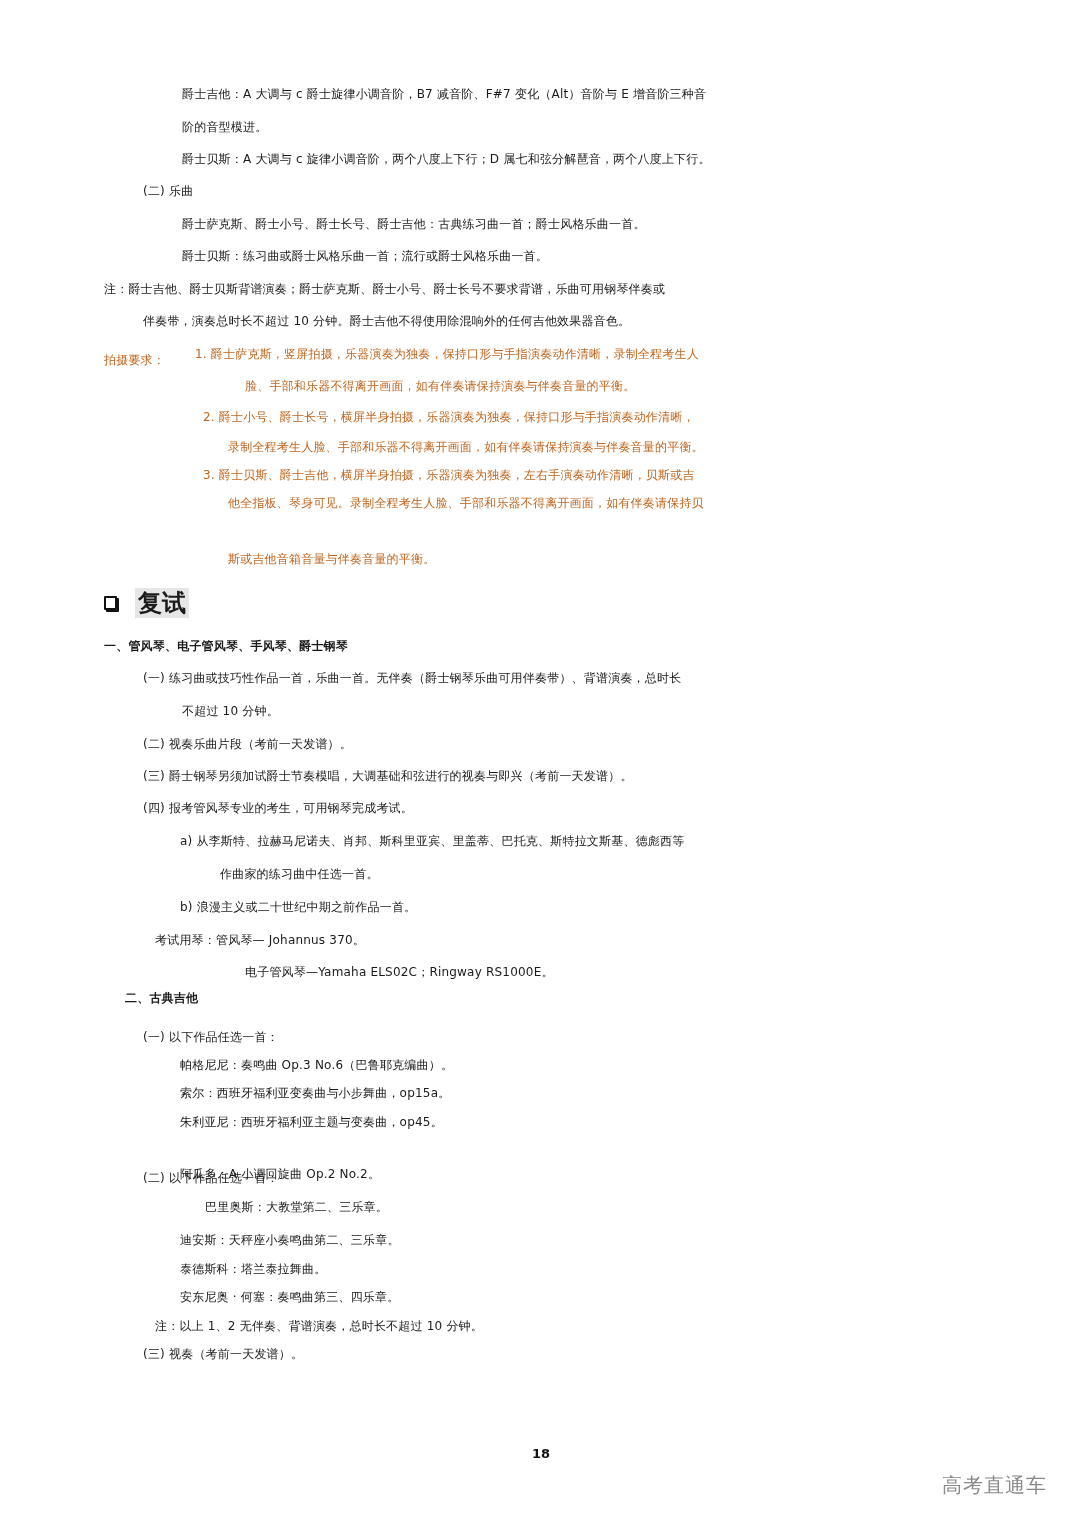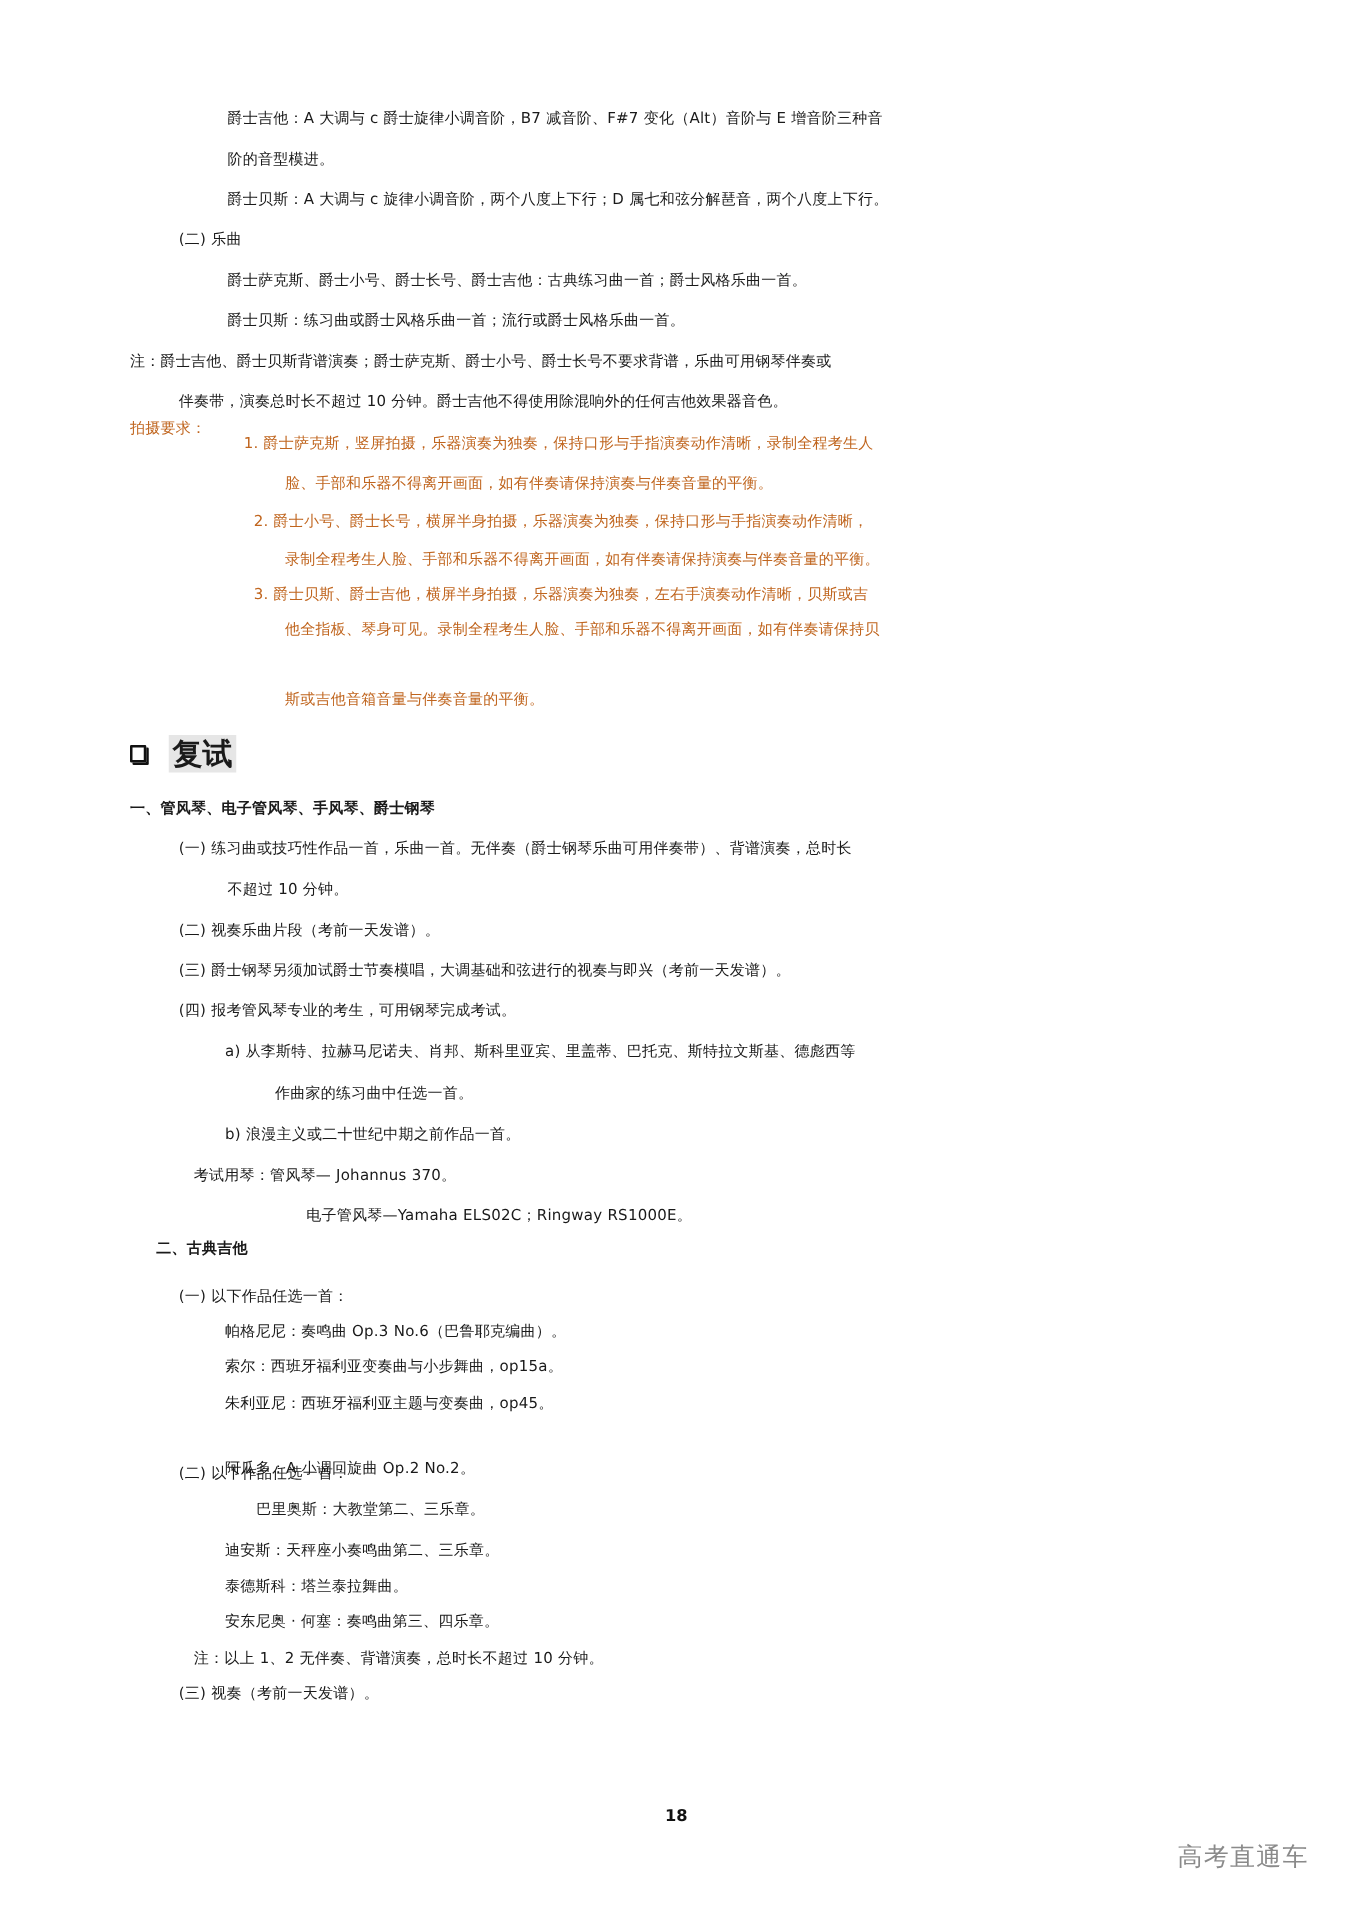--- a/index.html
+++ b/index.html
@@ -72,23 +72,23 @@
   <div class="line" style="left:182px; top:82px;">爵士吉他：A 大调与 c 爵士旋律小调音阶，B7 减音阶、F#7 变化（Alt）音阶与 E 增音阶三种音</div>
   <div class="line" style="left:182px; top:115px;">阶的音型模进。</div>
   <div class="line" style="left:182px; top:147px;">爵士贝斯：A 大调与 c 旋律小调音阶，两个八度上下行；D 属七和弦分解琶音，两个八度上下行。</div>
   <div class="line" style="left:143px; top:179px;">(二) 乐曲</div>
   <div class="line" style="left:182px; top:212px;">爵士萨克斯、爵士小号、爵士长号、爵士吉他：古典练习曲一首；爵士风格乐曲一首。</div>
   <div class="line" style="left:182px; top:244px;">爵士贝斯：练习曲或爵士风格乐曲一首；流行或爵士风格乐曲一首。</div>
 
   <div class="line" style="left:104px; top:277px;">注：爵士吉他、爵士贝斯背谱演奏；爵士萨克斯、爵士小号、爵士长号不要求背谱，乐曲可用钢琴伴奏或</div>
   <div class="line" style="left:143px; top:309px;">伴奏带，演奏总时长不超过 10 分钟。爵士吉他不得使用除混响外的任何吉他效果器音色。</div>
 
-  <div class="line orange" style="left:104px; top:331px;font-family:Liberation Mono, monospace;">拍摄要求：</div>
+  <div class="line orange" style="left:104px; top:348px;">拍摄要求：</div>
   <div class="line orange" style="left:195px; top:342px;">1. 爵士萨克斯，竖屏拍摄，乐器演奏为独奏，保持口形与手指演奏动作清晰，录制全程考生人</div>
-  <div class="line orange" style="left:228px; top:374px;">脸、手部和乐器不得离开画面，如有伴奏请保持演奏与伴奏音量的平衡。</div>
+  <div class="line orange" style="left:245px; top:374px;">脸、手部和乐器不得离开画面，如有伴奏请保持演奏与伴奏音量的平衡。</div>
   <div class="line orange" style="left:203px; top:405px;">2. 爵士小号、爵士长号，横屏半身拍摄，乐器演奏为独奏，保持口形与手指演奏动作清晰，</div>
   <div class="line orange" style="left:228px; top:435px;">录制全程考生人脸、手部和乐器不得离开画面，如有伴奏请保持演奏与伴奏音量的平衡。</div>
   <div class="line orange" style="left:203px; top:463px;">3. 爵士贝斯、爵士吉他，横屏半身拍摄，乐器演奏为独奏，左右手演奏动作清晰，贝斯或吉</div>
   <div class="line orange" style="left:228px; top:491px;">他全指板、琴身可见。录制全程考生人脸、手部和乐器不得离开画面，如有伴奏请保持贝</div>
   <div class="line orange" style="left:228px; top:547px;">斯或吉他音箱音量与伴奏音量的平衡。</div>
 
   <div class="section-head">
     <span class="checkbox-icon"></span>
     <span class="section-title">复试</span>
   </div>

